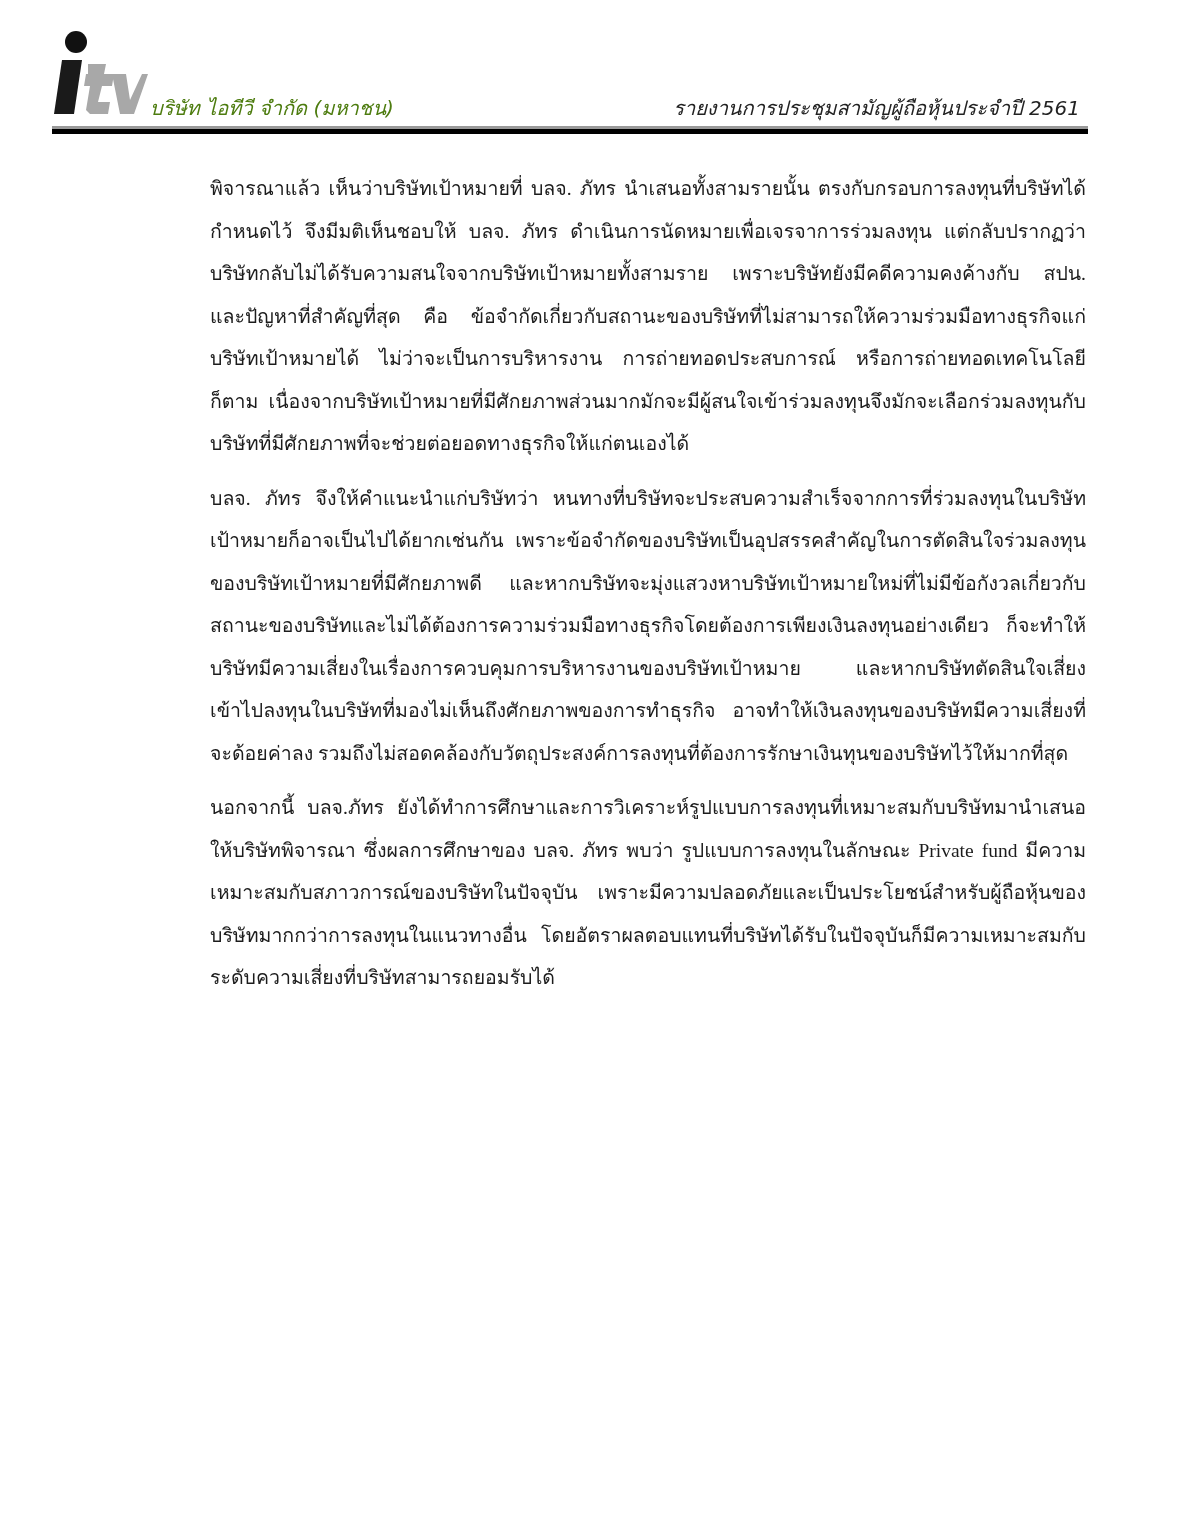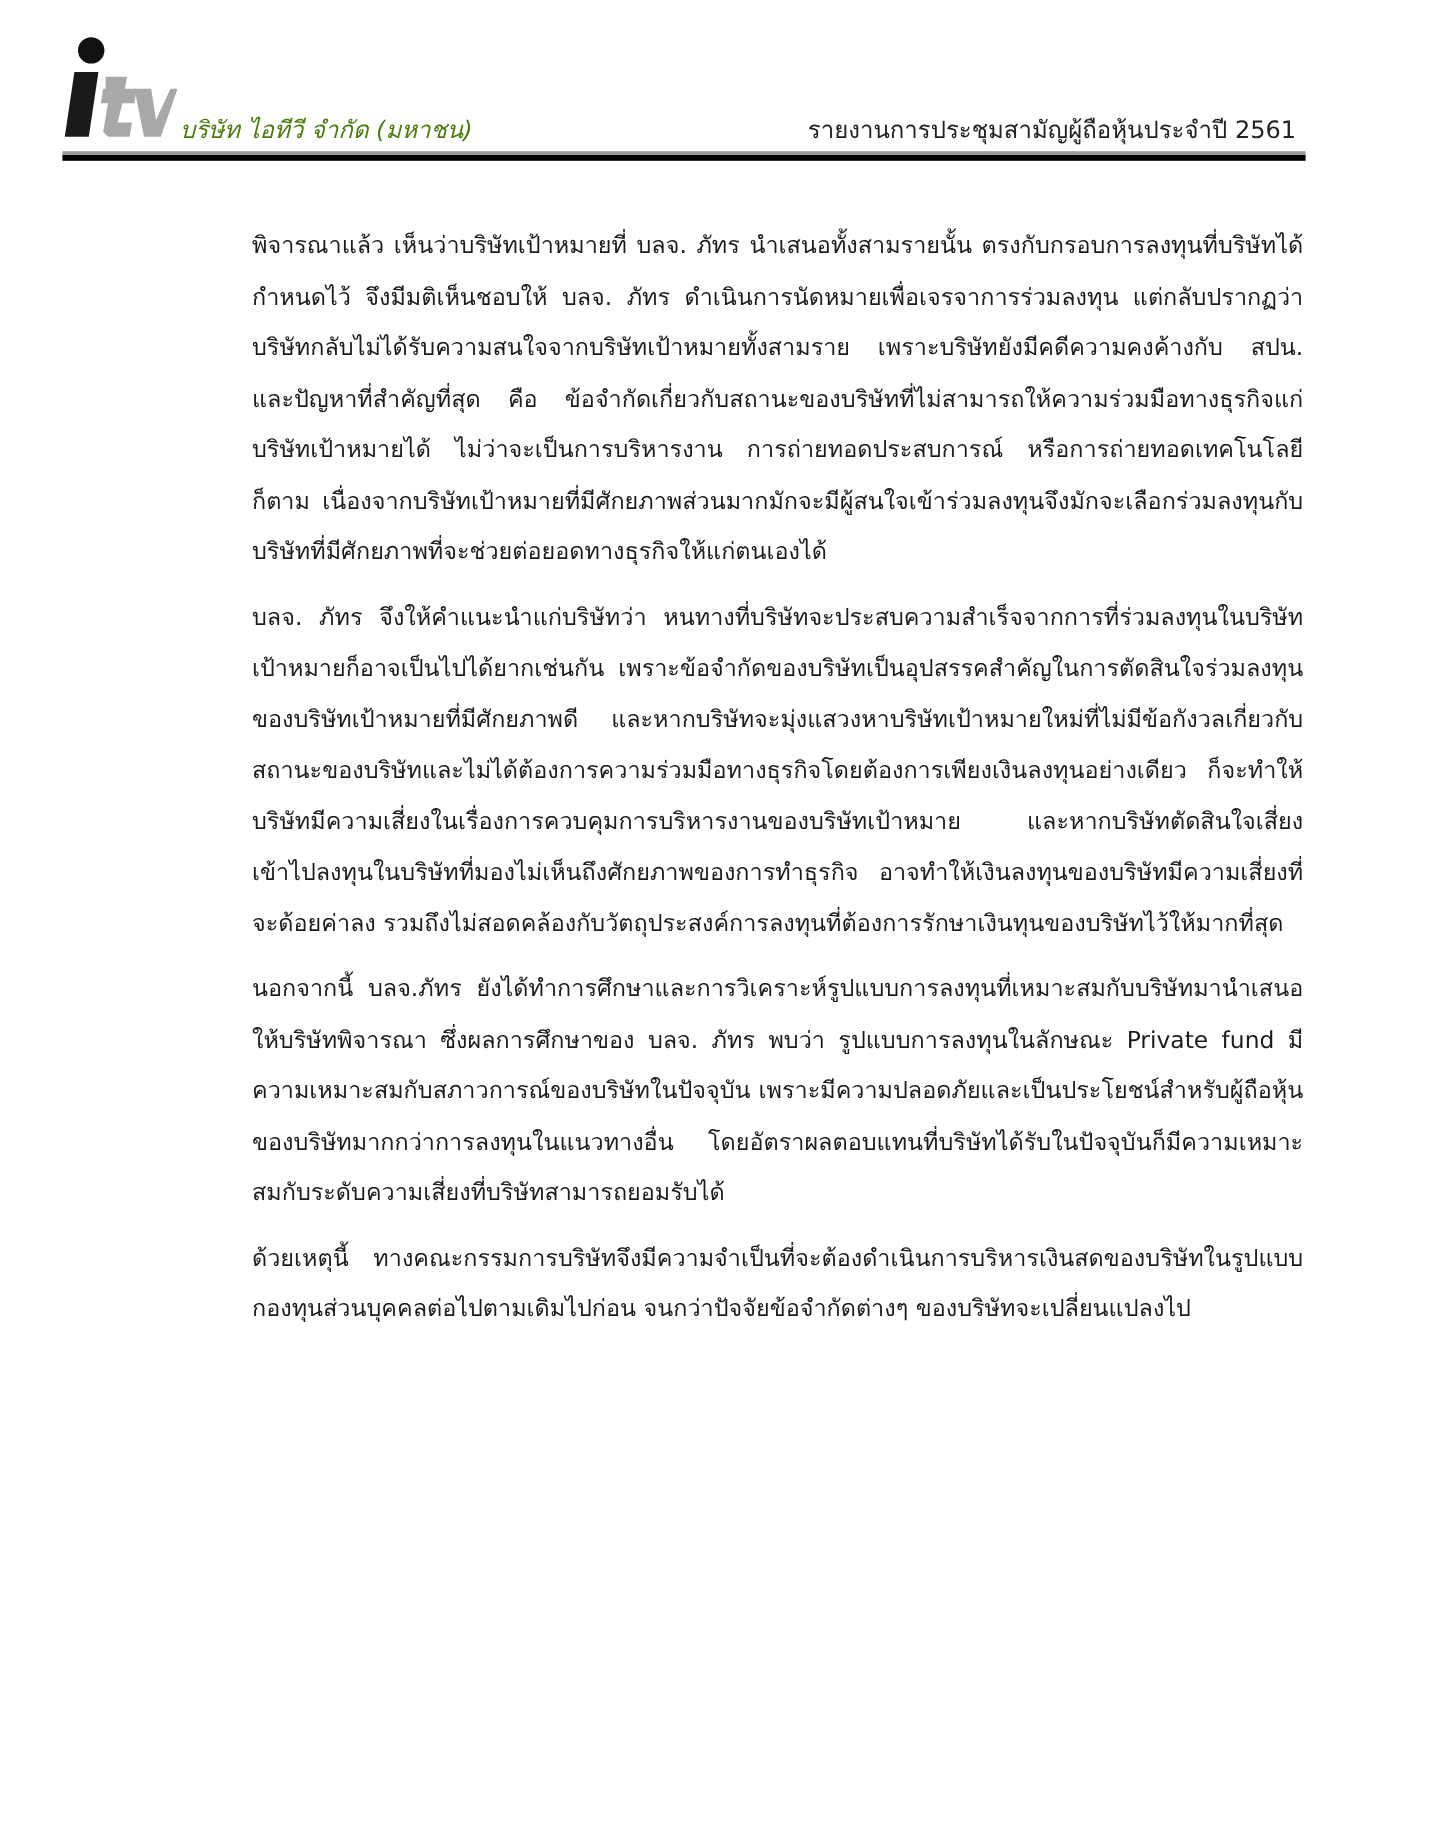--- a/index.html
+++ b/index.html
@@ -8,27 +8,27 @@
       font-family: "DejaVu Sans", sans-serif; color: #1a1a1a;
     }
     .header { position: absolute; left: 52px; top: 28px; width: 1036px; height: 100px; }
     .logo { position: absolute; left: 0; top: 0; width: 96px; height: 90px; }
     .company {
       position: absolute; left: 98px; top: 64px;
       font-size: 20px; font-style: italic; color: #4d7c0f; white-space: nowrap;
     }
     .report-title {
       position: absolute; right: 8px; top: 64px;
-      font-size: 20px; color: #222; white-space: nowrap;
+      font-size: 20px; font-style: italic; color: #222; white-space: nowrap;
     }
     .rule {
       position: absolute; left: 52px; top: 126px; width: 1036px; height: 8px;
       background: linear-gradient(#9a9a9a 0 40%, #000 40% 100%);
     }
-    .content { position: absolute; left: 210px; top: 184px; width: 876px; }
+    .content { position: absolute; left: 210px; top: 168px; width: 876px; font-family: Liberation Serif, serif; }
     .para {
       margin: 0 0 12px 0; font-size: 19.5px; line-height: 42.5px;
       text-align: justify; color: #1c1c1c;
     }
   </style>
 </head>
 <body>
 
 <div class="header">
   <svg class="logo" viewBox="0 0 96 90">
@@ -39,14 +39,13 @@
   </svg>
   <span class="company">บริษัท ไอทีวี จำกัด (มหาชน)</span>
   <span class="report-title">รายงานการประชุมสามัญผู้ถือหุ้นประจำปี 2561</span>
 </div>
 <div class="rule"></div>
 
 <div class="content">
   <p class="para">พิจารณาแล้ว เห็นว่าบริษัทเป้าหมายที่ บลจ. ภัทร นำเสนอทั้งสามรายนั้น ตรงกับกรอบการลงทุนที่บริษัทได้กำหนดไว้ จึงมีมติเห็นชอบให้ บลจ. ภัทร ดำเนินการนัดหมายเพื่อเจรจาการร่วมลงทุน แต่กลับปรากฏว่า บริษัทกลับไม่ได้รับความสนใจจากบริษัทเป้าหมายทั้งสามราย เพราะบริษัทยังมีคดีความคงค้างกับ สปน. และปัญหาที่สำคัญที่สุด คือ ข้อจำกัดเกี่ยวกับสถานะของบริษัทที่ไม่สามารถให้ความร่วมมือทางธุรกิจแก่บริษัทเป้าหมายได้ ไม่ว่าจะเป็นการบริหารงาน การถ่ายทอดประสบการณ์ หรือการถ่ายทอดเทคโนโลยีก็ตาม เนื่องจากบริษัทเป้าหมายที่มีศักยภาพส่วนมากมักจะมีผู้สนใจเข้าร่วมลงทุนจึงมักจะเลือกร่วมลงทุนกับบริษัทที่มีศักยภาพที่จะช่วยต่อยอดทางธุรกิจให้แก่ตนเองได้</p>
   <p class="para">บลจ. ภัทร จึงให้คำแนะนำแก่บริษัทว่า หนทางที่บริษัทจะประสบความสำเร็จจากการที่ร่วมลงทุนในบริษัทเป้าหมายก็อาจเป็นไปได้ยากเช่นกัน เพราะข้อจำกัดของบริษัทเป็นอุปสรรคสำคัญในการตัดสินใจร่วมลงทุนของบริษัทเป้าหมายที่มีศักยภาพดี    และหากบริษัทจะมุ่งแสวงหาบริษัทเป้าหมายใหม่ที่ไม่มีข้อกังวลเกี่ยวกับสถานะของบริษัทและไม่ได้ต้องการความร่วมมือทางธุรกิจโดยต้องการเพียงเงินลงทุนอย่างเดียว  ก็จะทำให้บริษัทมีความเสี่ยงในเรื่องการควบคุมการบริหารงานของบริษัทเป้าหมาย  และหากบริษัทตัดสินใจเสี่ยงเข้าไปลงทุนในบริษัทที่มองไม่เห็นถึงศักยภาพของการทำธุรกิจ อาจทำให้เงินลงทุนของบริษัทมีความเสี่ยงที่จะด้อยค่าลง รวมถึงไม่สอดคล้องกับวัตถุประสงค์การลงทุนที่ต้องการรักษาเงินทุนของบริษัทไว้ให้มากที่สุด</p>
   <p class="para">นอกจากนี้ บลจ.ภัทร ยังได้ทำการศึกษาและการวิเคราะห์รูปแบบการลงทุนที่เหมาะสมกับบริษัทมานำเสนอให้บริษัทพิจารณา ซึ่งผลการศึกษาของ บลจ. ภัทร พบว่า รูปแบบการลงทุนในลักษณะ Private fund มีความเหมาะสมกับสภาวการณ์ของบริษัทในปัจจุบัน เพราะมีความปลอดภัยและเป็นประโยชน์สำหรับผู้ถือหุ้นของบริษัทมากกว่าการลงทุนในแนวทางอื่น โดยอัตราผลตอบแทนที่บริษัทได้รับในปัจจุบันก็มีความเหมาะสมกับระดับความเสี่ยงที่บริษัทสามารถยอมรับได้</p>
-  <p class="para">ด้วยเหตุนี้ ทางคณะกรรมการบริษัทจึงมีความจำเป็นที่จะต้องดำเนินการบริหารเงินสดของบริษัทในรูปแบบกองทุนส่วนบุคคลต่อไปตามเดิมไปก่อน  จนกว่าปัจจัยข้อจำกัดต่างๆ ของบริษัทจะเปลี่ยนแปลงไป</p>
 </div>
 
 </body></html>

